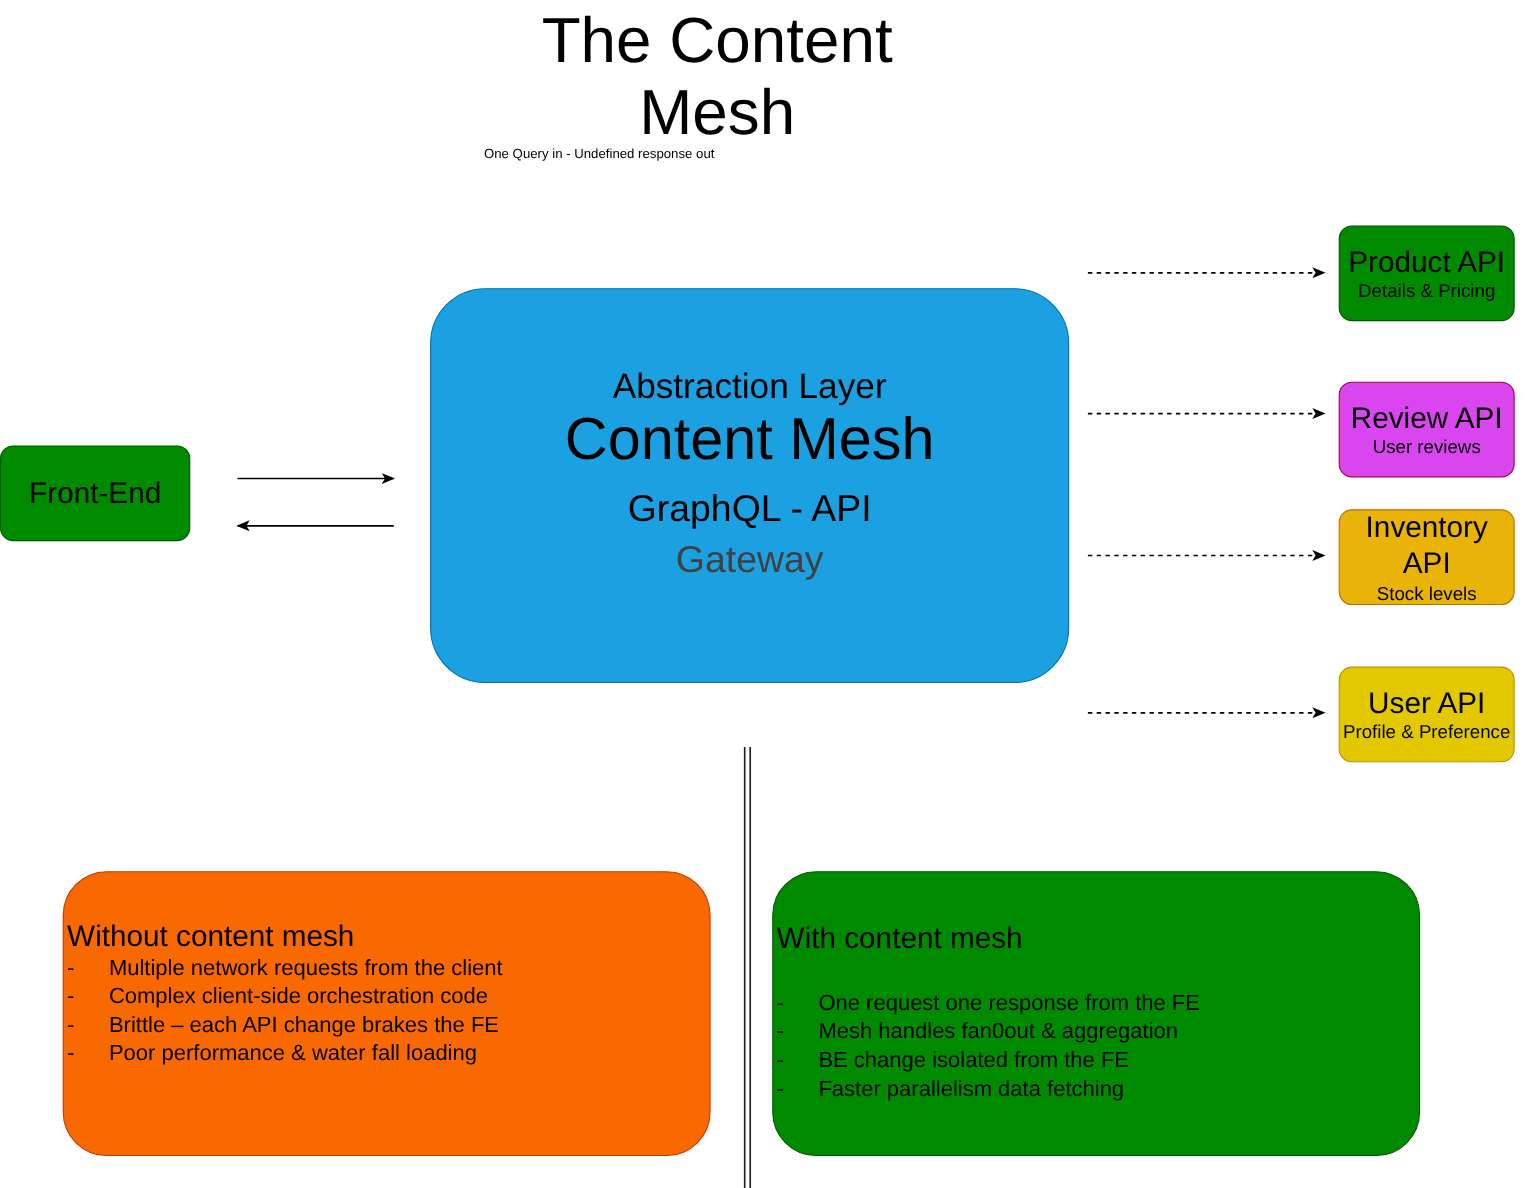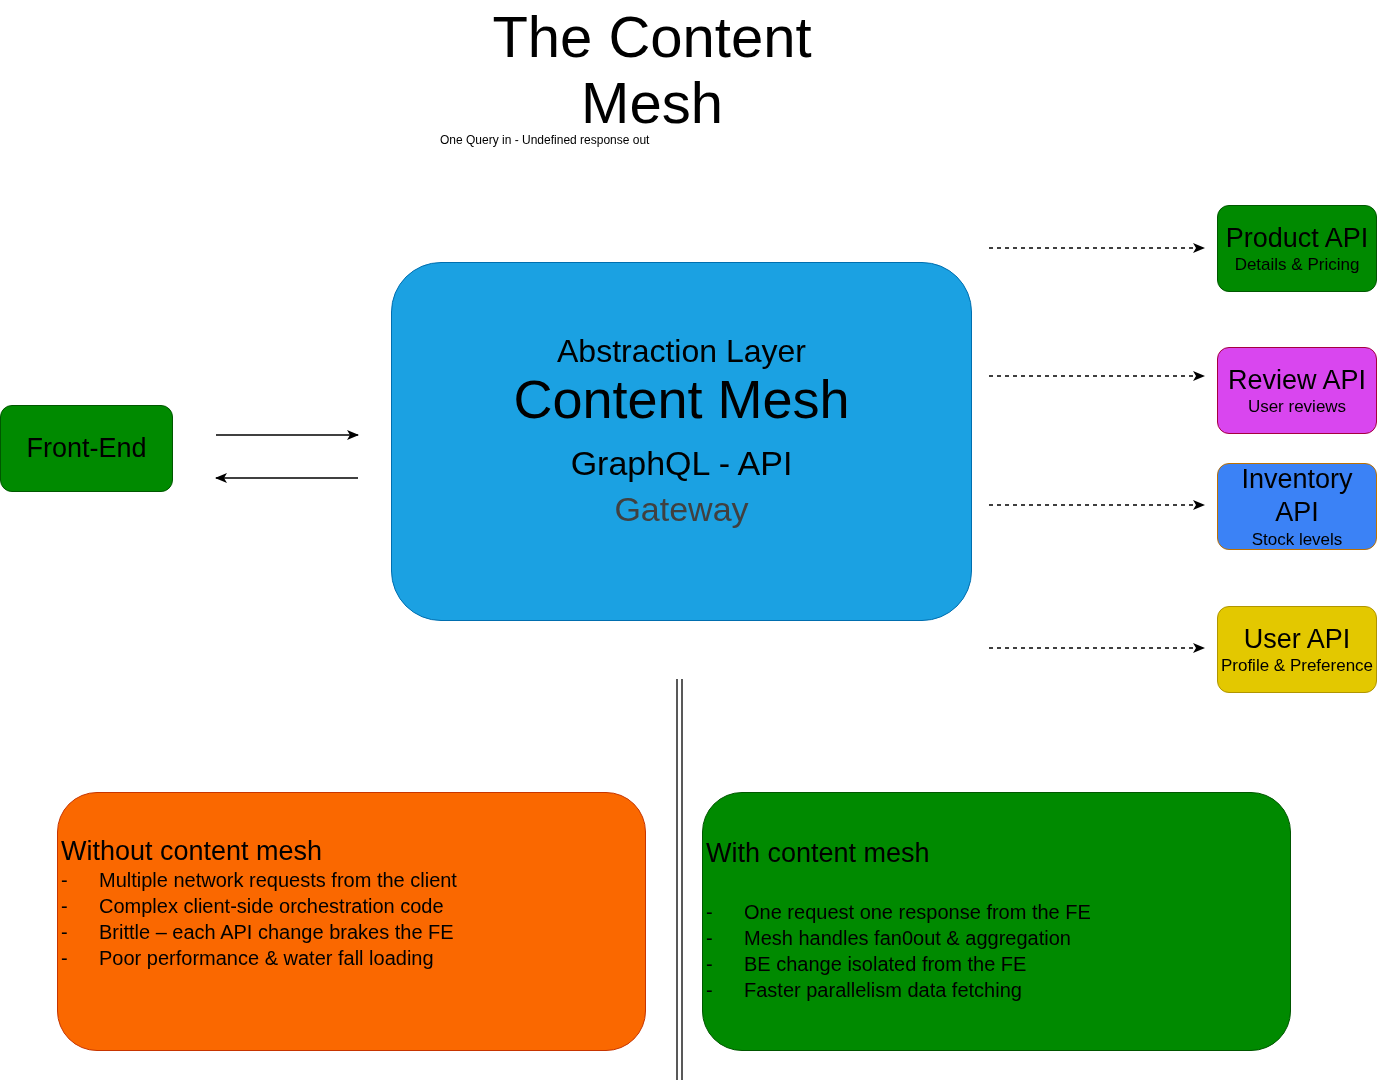--- a/index.html
+++ b/index.html
@@ -20,21 +20,21 @@
     .mesh .l4 { font-size: 34px; line-height: 40px; color: #404040; }
 
     .fe { left: 0px; top: 405px; width: 173px; height: 87px; background: #008a00;
           border: 1.5px solid #005700; border-radius: 12px; font-size: 27px; }
 
     .api { left: 1217px; width: 160px; height: 87px; border-radius: 12px; padding: 0 2px; }
     .api .n { font-size: 27px; line-height: 32px; }
     .api .d { font-size: 17px; line-height: 22px; }
     .api-product { top: 205px; background: #008a00; border: 1.5px solid #005700; }
     .api-review { top: 334px; background: #d946ef; border: 1.5px solid #a50040; margin-top: 13px; }
-    .api-inventory { top: 463px; background: #3b82f6; border: 1.5px solid #bd7000; }
+    .api-inventory { top: 463px; background: #eab308; border: 1.5px solid #bd7000; }
     .api-user { top: 606px; background: #e3c800; border: 1.5px solid #b09500; }
 
     .note { position: absolute; box-sizing: border-box; border-radius: 40px; padding: 0 0 0 3px;
             display: flex; flex-direction: column; justify-content: center; }
     .note-without { left: 57px; top: 792px; width: 589px; height: 259px; background: #fa6800;
                     border: 1.5px solid #c73500; padding-bottom: 36px; }
     .note-with { left: 702px; top: 792px; width: 589px; height: 259px; background: #008a00;
                  border: 1.5px solid #005700; padding-bottom: 2px; gap: 30px; }
     .note .h { font-size: 27px; line-height: 31px; }
     .note ul { list-style: none; margin: 0; padding: 0; }

